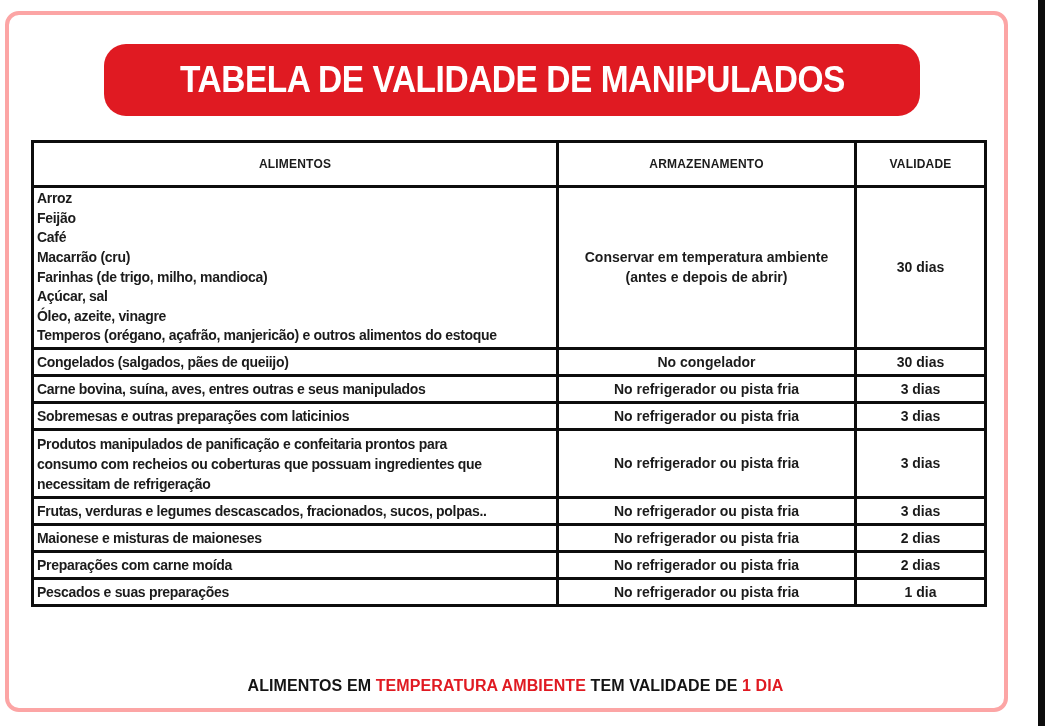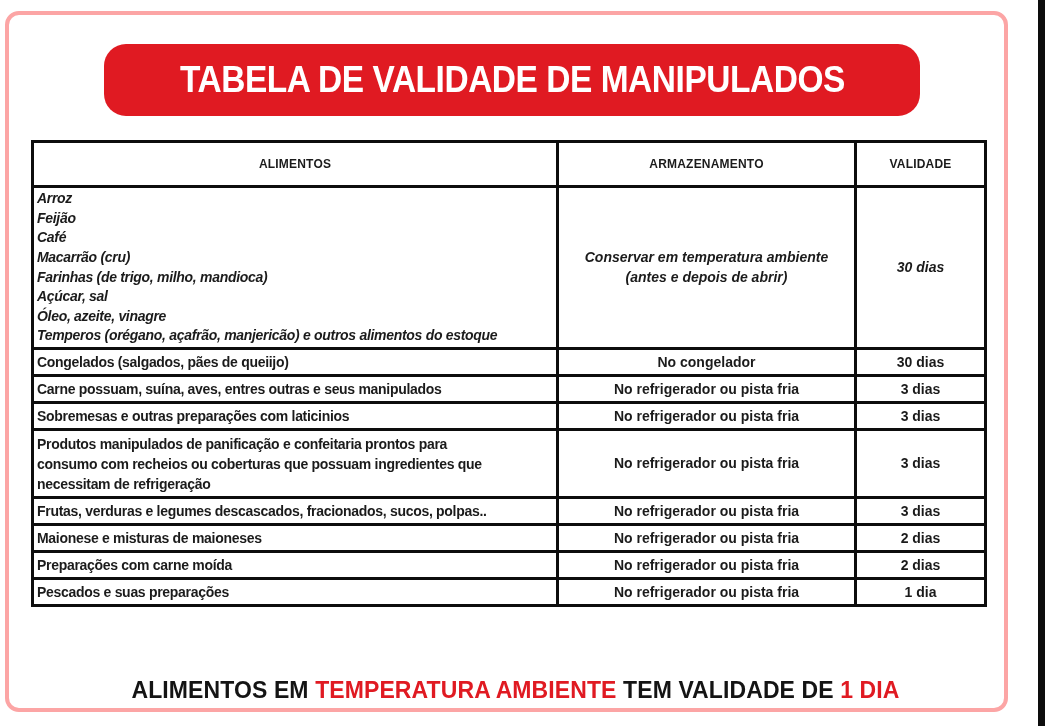--- a/index.html
+++ b/index.html
@@ -38,27 +38,27 @@
   th{
     height:42px;text-align:center;font-size:12px;letter-spacing:0.2px;padding:0 2px;
   }
   td{
     font-size:14px;line-height:19.5px;padding:1px 2px;vertical-align:middle;
     white-space:pre-line;
   }
   td.food{text-align:left;letter-spacing:-0.3px;padding-left:3px;}
   td.storage,td.validity{text-align:center;}
   tr.row-small td{height:22px;line-height:18px;}
-  tr.row-tall td{height:157px;font-style:italic;}
+  tr.row-tall td{height:157px;}
   tr.row-tall td.food{line-height:19.6px;vertical-align:middle;}
   tr.row-multi td{height:63px;}
   tr.row-multi td.food{line-height:20px;}
   .footer{
     position:absolute;left:5px;top:662px;width:1003px;text-align:center;
-    font-weight:bold;font-size:23px;color:#141414;letter-spacing:0.1px;
+    font-weight:bold;font-size:16px;color:#141414;letter-spacing:0.1px;
   }
   .footer .red{color:#e01a22;}
 </style>
 </head>
 <body>
 
 <div class="right-strip"></div>
 
 <div class="card">
 
@@ -93,21 +93,21 @@
           <td class="storage">Conservar em temperatura ambiente
 (antes e depois de abrir)</td>
           <td class="validity">30 dias</td>
         </tr>
         <tr class="row-small">
           <td class="food">Congelados (salgados, pães de queiijo)</td>
           <td class="storage">No congelador</td>
           <td class="validity">30 dias</td>
         </tr>
         <tr class="row-small">
-          <td class="food">Carne possuam, suína, aves, entres outras e seus manipulados</td>
+          <td class="food">Carne bovina, suína, aves, entres outras e seus manipulados</td>
           <td class="storage">No refrigerador ou pista fria</td>
           <td class="validity">3 dias</td>
         </tr>
         <tr class="row-small">
           <td class="food">Sobremesas e outras preparações com laticinios</td>
           <td class="storage">No refrigerador ou pista fria</td>
           <td class="validity">3 dias</td>
         </tr>
         <tr class="row-multi">
           <td class="food">Produtos manipulados de panificação e confeitaria prontos para

